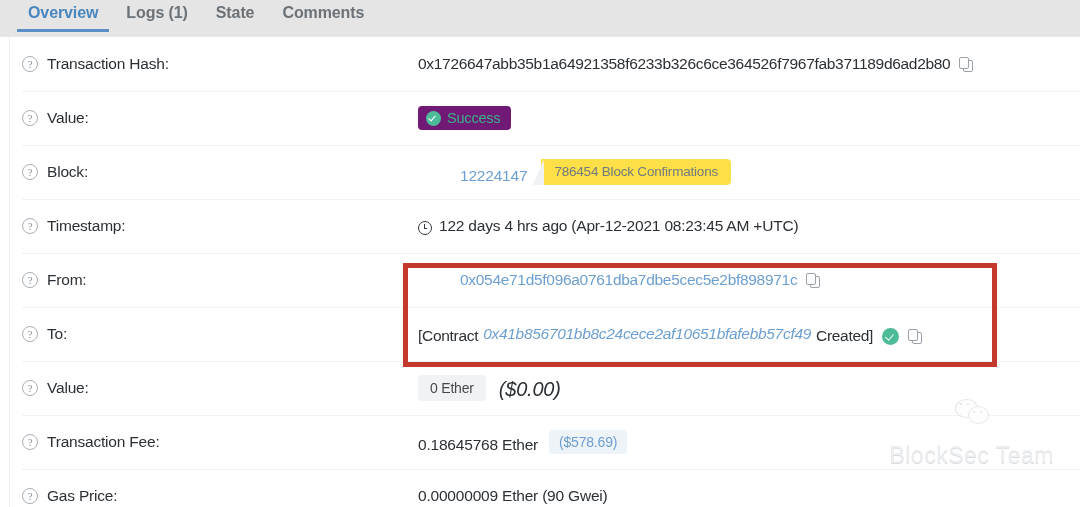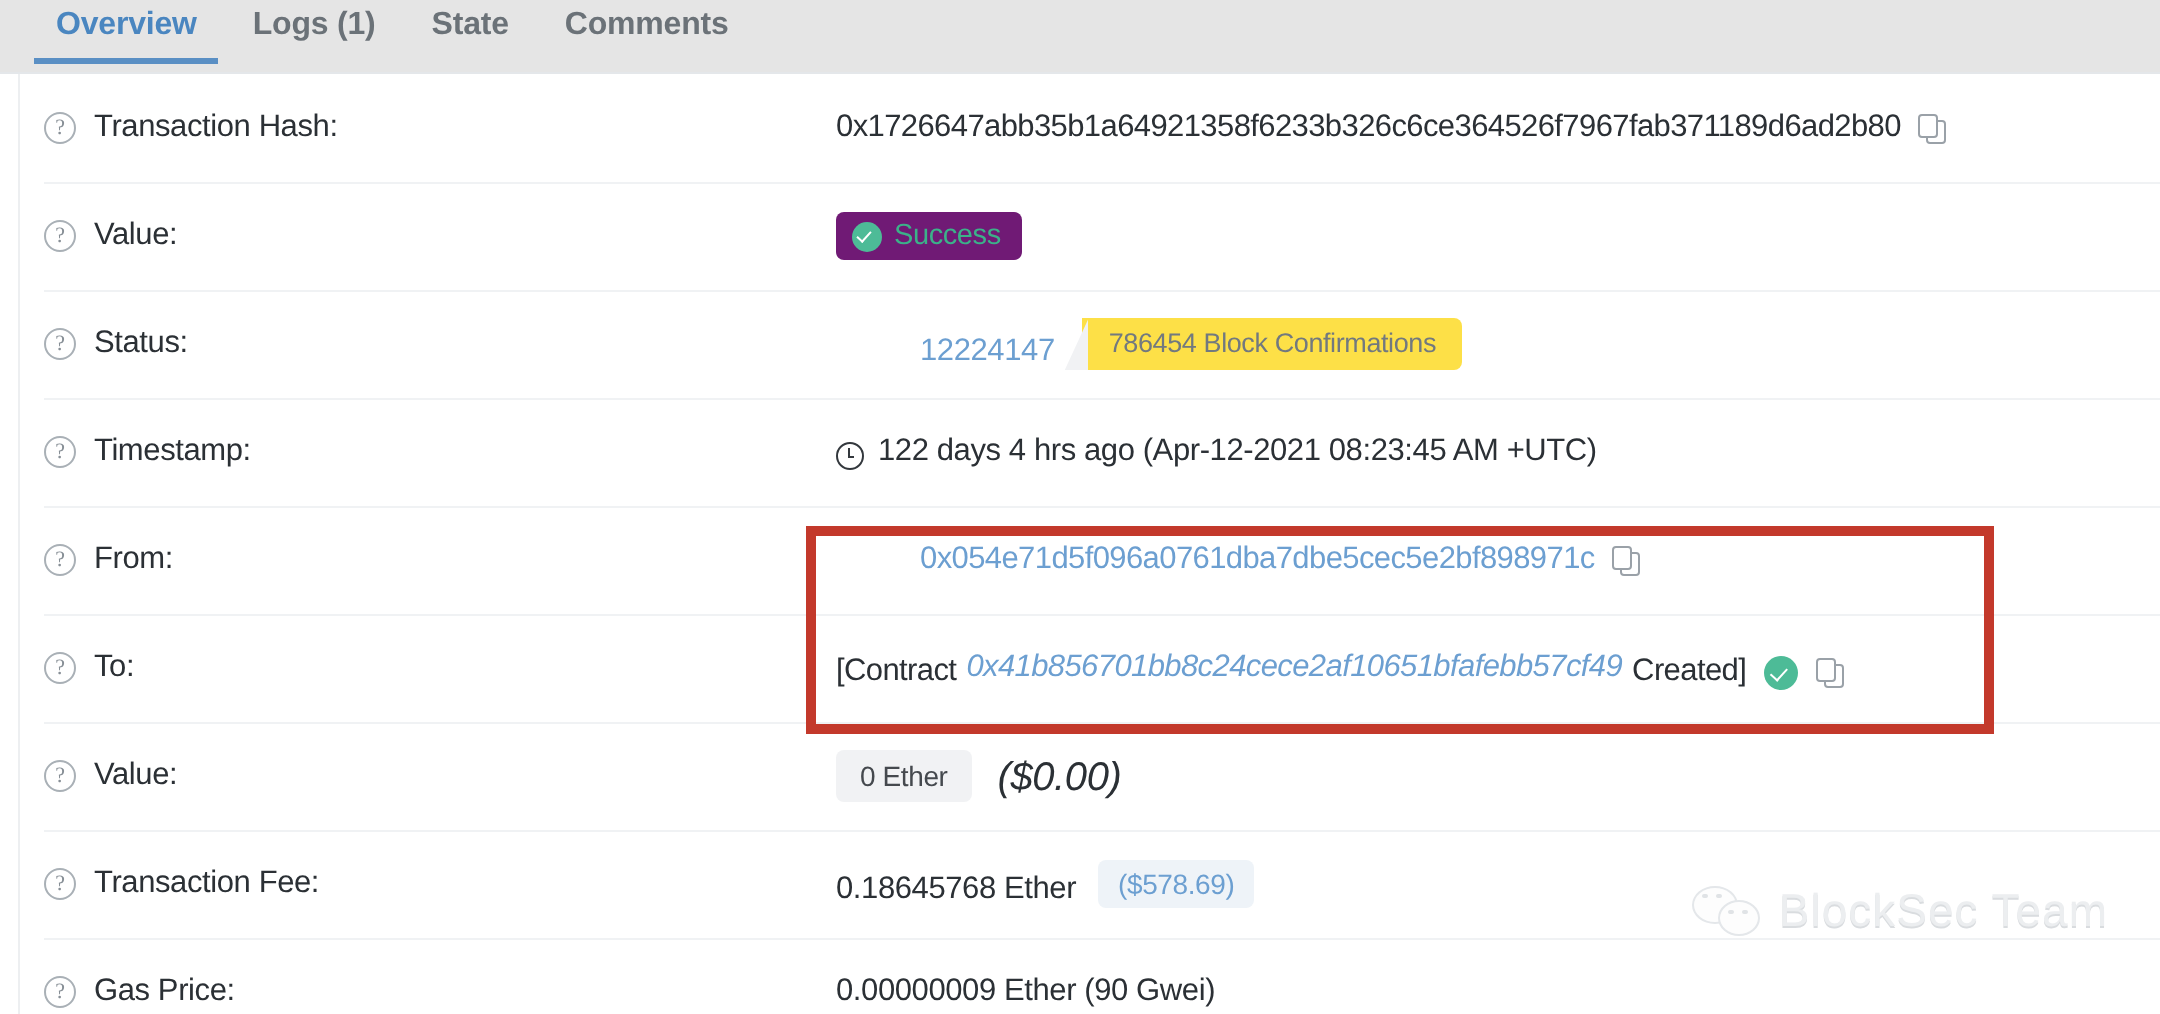--- a/index.html
+++ b/index.html
@@ -285,20 +285,21 @@
     bottom: 38px;
     display: flex;
     align-items: center;
     gap: 9px;
     color: #eceef0;
     font-size: 23px;
     letter-spacing: 0.5px;
     z-index: 4;
     user-select: none;
     text-shadow: 0 1px 0 #d9dcdf;
+    flex-direction: column;
   }
   .wechat-glyph {
     position: relative;
     width: 34px;
     height: 26px;
     flex: 0 0 34px;
   }
   .wechat-glyph .b1,
   .wechat-glyph .b2 {
     position: absolute;
@@ -357,21 +358,21 @@
       <span class="badge-success">
         <span class="check-circle"></span>
         <span>Success</span>
       </span>
     </div>
   </div>
 
   <div class="row">
     <div class="label">
       <span class="help-icon">?</span>
-      <span>Status:</span>
+      <span>Block:</span>
     </div>
     <div class="value">
       <a class="link">12224147</a>
       <span class="conf-pill">786454 Block Confirmations</span>
     </div>
   </div>
 
   <div class="row">
     <div class="label">
       <span class="help-icon">?</span>

